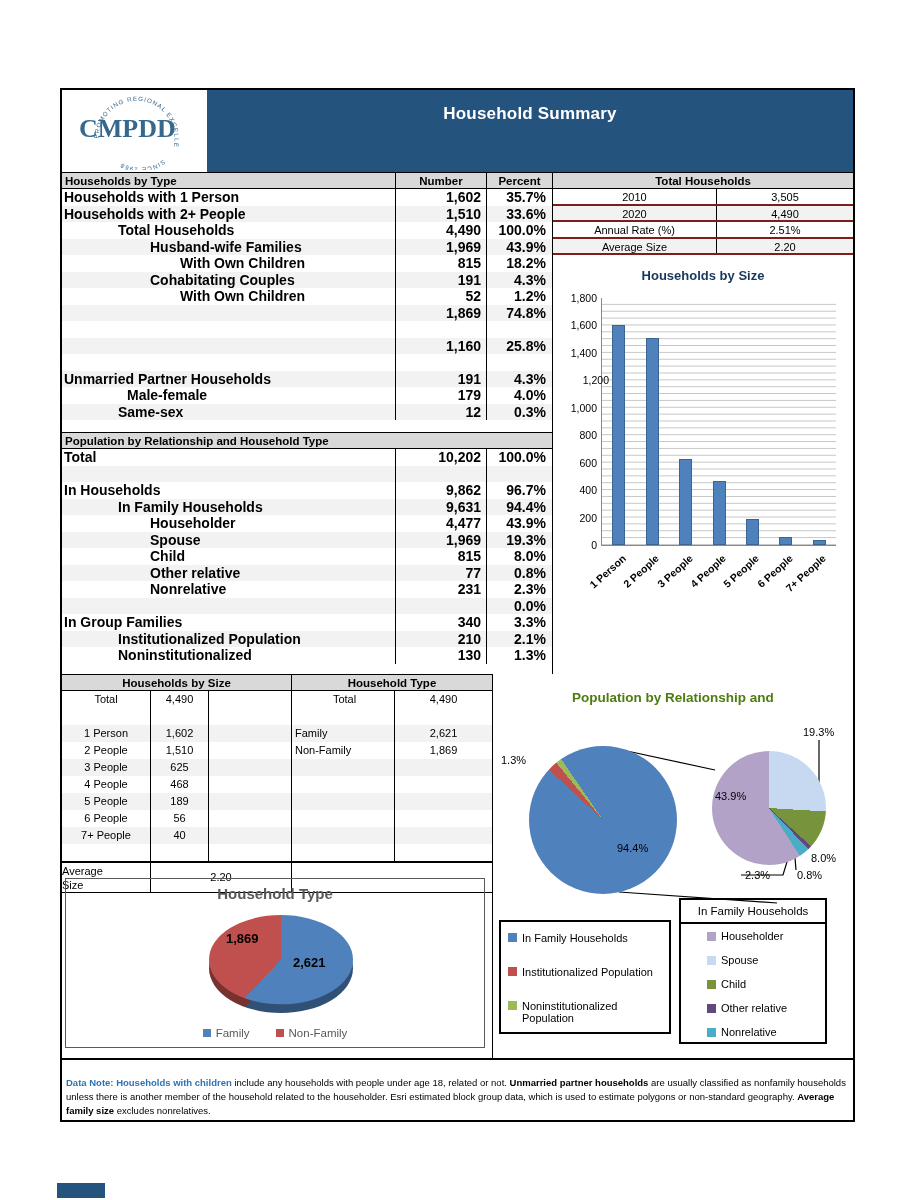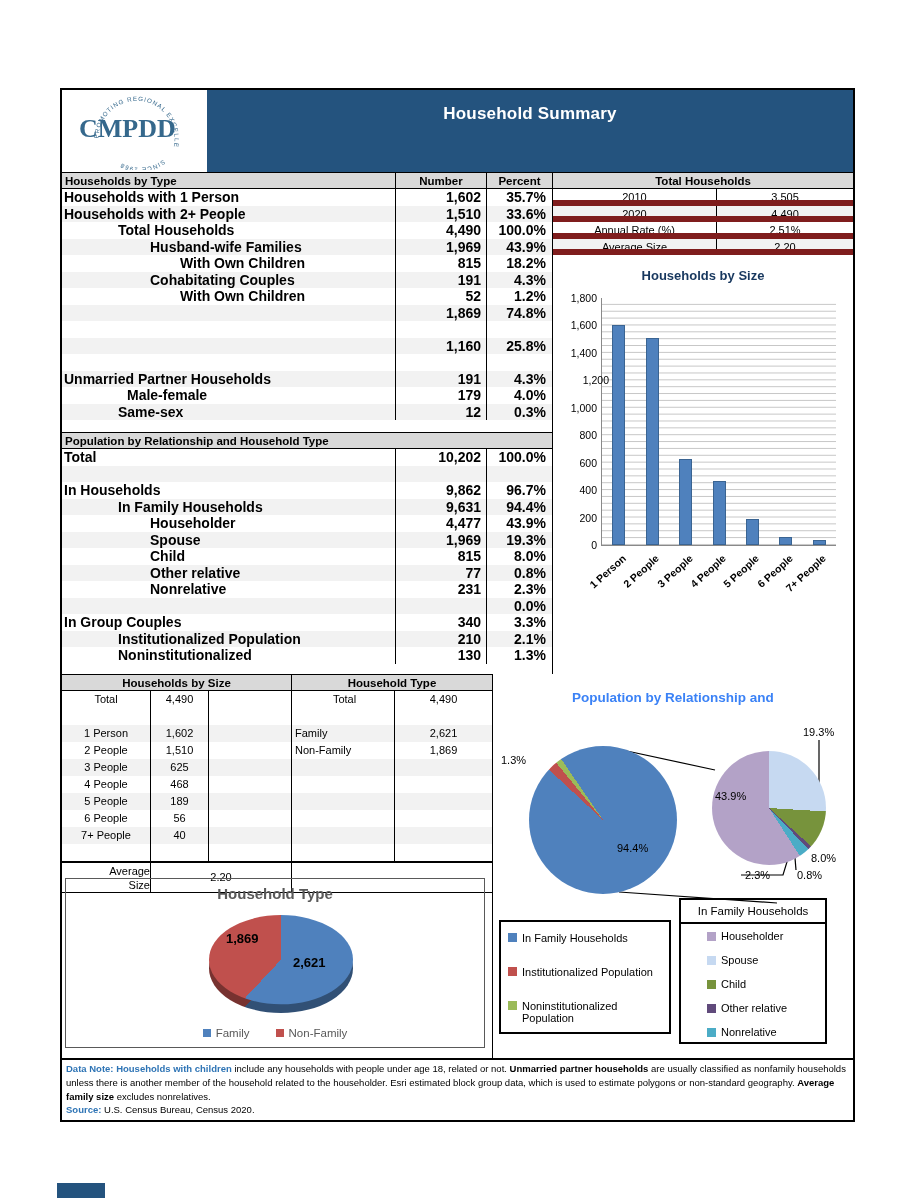--- a/index.html
+++ b/index.html
@@ -26,21 +26,21 @@
   .cell-label{left:0;width:333px;}
   .cell-num{left:333px;width:92px;text-align:right;padding-right:5px;border-left:1px solid #000;border-right:1px solid #000;}
   .cell-pct{left:425px;width:65px;text-align:right;padding-right:6px;}
   .gap12{height:12px;}
   
   .th-title{text-align:center;}
   .th-row{position:relative;height:16.5px;font-size:11px;line-height:16.5px;}
   .th-row.alt{background:#f2f2f2;}
   .th-l{left:0;width:164px;text-align:center;border-right:1px solid #000;}
   .th-v{left:164px;width:136px;text-align:center;}
-  .th-row{border-bottom:6px solid #7f1d1d;box-sizing:border-box;}
+  .th-row{border-bottom:2px solid #7f1d1d;box-sizing:border-box;}
   
   .chart{position:absolute;left:0;top:84px;width:300px;height:416px;}
   .chart-title{text-align:center;font-weight:bold;font-size:13px;color:#17375e;margin-top:12px;}
   .plot{position:absolute;left:48px;top:42px;width:234px;height:247px;border-left:1px solid #898989;border-bottom:1px solid #898989;box-sizing:content-box;
         background-image:repeating-linear-gradient(to top,#c6c6c6 0,#c6c6c6 1px,transparent 1px,transparent 6.86px);}
   .bar{position:absolute;bottom:0;width:13px;background:#4f81bd;border:1px solid #3a6492;box-sizing:border-box;}
   .ylab{position:absolute;font-size:10.5px;width:44px;text-align:right;color:#000;}
   .xlab{position:absolute;font-size:10.5px;font-weight:bold;white-space:nowrap;transform:rotate(-42deg);transform-origin:100% 0;text-align:right;width:62px;}
   
   .bot-left{position:absolute;left:0;top:584px;width:430px;height:384px;}
@@ -50,45 +50,45 @@
   .sub-head .sh2{position:absolute;left:230px;width:200px;text-align:center;height:100%;}
   .sub-row{position:relative;height:17px;font-size:11px;line-height:17px;}
   .sub-row.alt .s-a,.sub-row.alt .s-b,.sub-row.alt .s-c{background:#f2f2f2;}
   .sub-row.altr .s-d,.sub-row.altr .s-e{background:#f2f2f2;}
   .s-a{left:0;width:88px;text-align:center;}
   .s-b{left:88px;width:59px;text-align:center;border-left:1px solid #000;border-right:1px solid #000;}
   .s-c{left:147px;width:83px;border-right:1px solid #000;}
   .s-d{left:230px;width:103px;padding-left:3px;border-right:1px solid #000;}
   .s-e{left:333px;width:97px;text-align:center;}
   .avg-row{position:relative;height:32px;border-top:2px solid #000;border-bottom:1px solid #000;box-sizing:border-box;font-size:11px;}
-  .avg-l{position:absolute;left:0;top:0;width:88px;height:100%;text-align:right;line-height:14px;padding-top:1px;box-sizing:border-box;}
+  .avg-l{position:absolute;left:0;top:0;width:88px;height:100%;text-align:left;line-height:14px;padding-top:1px;box-sizing:border-box;}
   .avg-v{position:absolute;left:88px;top:0;width:142px;height:100%;text-align:center;line-height:29px;border-left:1px solid #000;border-right:1px solid #000;box-sizing:border-box;}
   .avg-r{position:absolute;left:230px;top:0;width:200px;height:100%;}
   
   .ht-box{position:absolute;left:3px;top:204px;width:420px;height:170px;border:1px solid #595959;box-sizing:border-box;}
   .ht-title{text-align:center;font-weight:bold;font-size:15px;color:#595959;margin-top:6px;}
   .pie3d-wrap{position:absolute;left:143px;top:36px;width:144px;height:144px;transform:scaleY(0.62);transform-origin:50% 0;}
   .pie3d-depth{position:absolute;left:0;top:14px;width:144px;height:144px;border-radius:50%;}
   .pie3d-face{position:absolute;left:0;top:0;width:144px;height:144px;border-radius:50%;}
   .pie-val{position:absolute;font-weight:bold;font-size:13px;}
   .ht-legend{position:absolute;left:0;bottom:8px;width:100%;display:flex;justify-content:center;gap:26px;font-size:11.5px;color:#595959;}
   .leg-item{display:flex;align-items:center;gap:5px;}
   .sq{width:8px;height:8px;display:inline-block;}
   
-  .pop-title{text-align:center;font-weight:bold;font-size:13.5px;color:#3b82f6;margin-top:16px;}
+  .pop-title{text-align:center;font-weight:bold;font-size:13.5px;color:#4d7c0f;margin-top:16px;}
   .pie{border-radius:50%;position:absolute;}
   .plabel{position:absolute;font-size:11px;color:#000;white-space:nowrap;}
   .legbox1{position:absolute;left:6px;top:246px;width:172px;height:114px;border:2px solid #000;box-sizing:border-box;font-size:11px;}
   .legbox1 .leg-row{display:flex;align-items:flex-start;gap:5px;padding:0 0 0 7px;}
   .legbox2{position:absolute;left:186px;top:224px;width:148px;height:146px;border:2px solid #000;box-sizing:border-box;font-size:11px;}
   .legbox2 .lb2-head{border-bottom:2px solid #000;text-align:center;font-size:11.5px;line-height:22px;height:22px;}
   .legbox2 .leg-row{display:flex;align-items:center;gap:5px;padding-left:26px;height:24px;}
   .sq9{width:9px;height:9px;display:inline-block;flex:0 0 9px;margin-top:1px;}
   
-  .note{position:absolute;left:0;top:968px;width:791px;height:62px;border-top:2px solid #000;box-sizing:border-box;font-size:9.5px;line-height:1.45;padding:2px 4px;}
+  .note{position:absolute;left:0;top:968px;width:791px;height:62px;border-top:2px solid #000;box-sizing:border-box;font-size:9.5px;line-height:1.45;padding:16px 4px;}
   .note b{font-weight:bold;}
   .footer-mark{position:absolute;left:57px;top:1183px;width:48px;height:15px;}
   svg.lines{position:absolute;left:0;top:0;pointer-events:none;}
 </style>
 </head>
 <body>
 
 <div class="frame">
 
   <div class="hdr">
@@ -235,21 +235,21 @@
           <div class="c cell-label" style="padding-left: 88px;">Nonrelative</div>
           <div class="c cell-num">231</div>
           <div class="c cell-pct">2.3%</div>
         </div>
         <div class="trow alt">
           <div class="c cell-label" style="padding-left: 2px;"></div>
           <div class="c cell-num"></div>
           <div class="c cell-pct">0.0%</div>
         </div>
         <div class="trow">
-          <div class="c cell-label" style="padding-left: 2px;">In Group Couples</div>
+          <div class="c cell-label" style="padding-left: 2px;">In Group Families</div>
           <div class="c cell-num">340</div>
           <div class="c cell-pct">3.3%</div>
         </div>
         <div class="trow alt">
           <div class="c cell-label" style="padding-left: 56px;">Institutionalized Population</div>
           <div class="c cell-num">210</div>
           <div class="c cell-pct">2.1%</div>
         </div>
         <div class="trow">
           <div class="c cell-label" style="padding-left: 56px;">Noninstitutionalized</div>
@@ -476,17 +476,16 @@
         </div>
       <div class="leg-row">
           <span class="sq9" style="background:#4bacc6"></span>
           <span>Nonrelative</span>
         </div>
     </div>
   </div>
 
   <div class="note">
     <div id="note-p"><b style="color: rgb(46, 116, 181);">Data Note: Households with children</b><span> include any households with people under age 18, related or not.  </span><b>Unmarried partner households</b><span> are usually classified as nonfamily households unless there is another member of the household related to the householder. Esri estimated block group data, which is used to estimate polygons or non-standard geography.  </span><b>Average family size</b><span> excludes nonrelatives.</span></div>
-    <div id="note-src"><b style="color: rgb(46, 116, 181);">Source:</b><span> U.S. Census Bureau, Census 2020.</span></div>
   </div>
 </div>
 
 <div class="footer-mark" style="background:#24537e"></div>
 
 </body></html>

